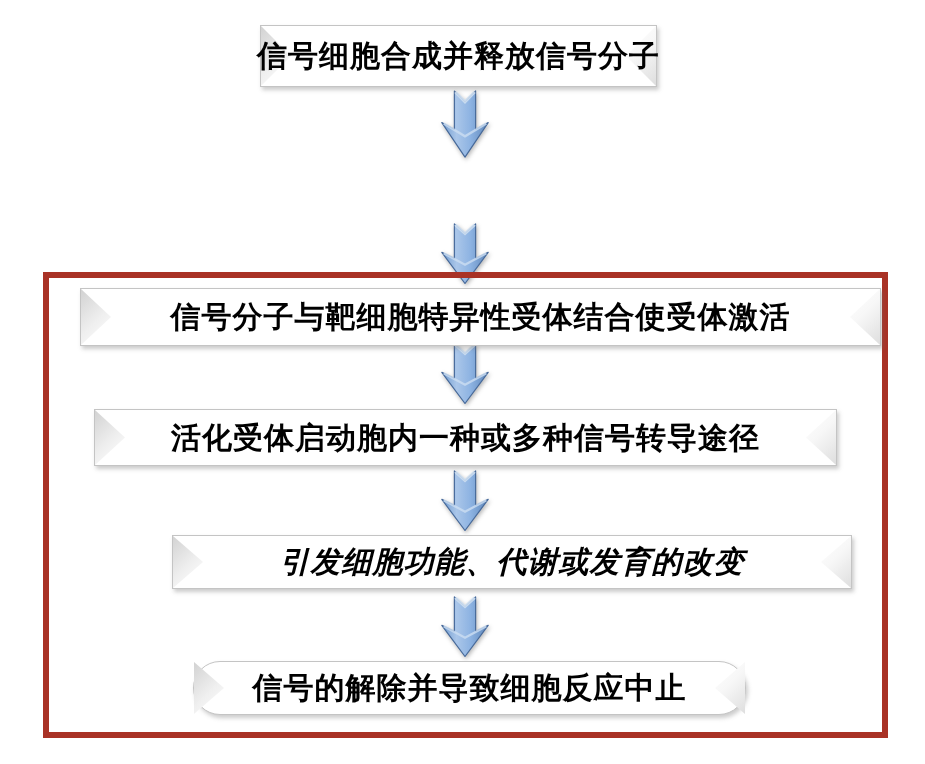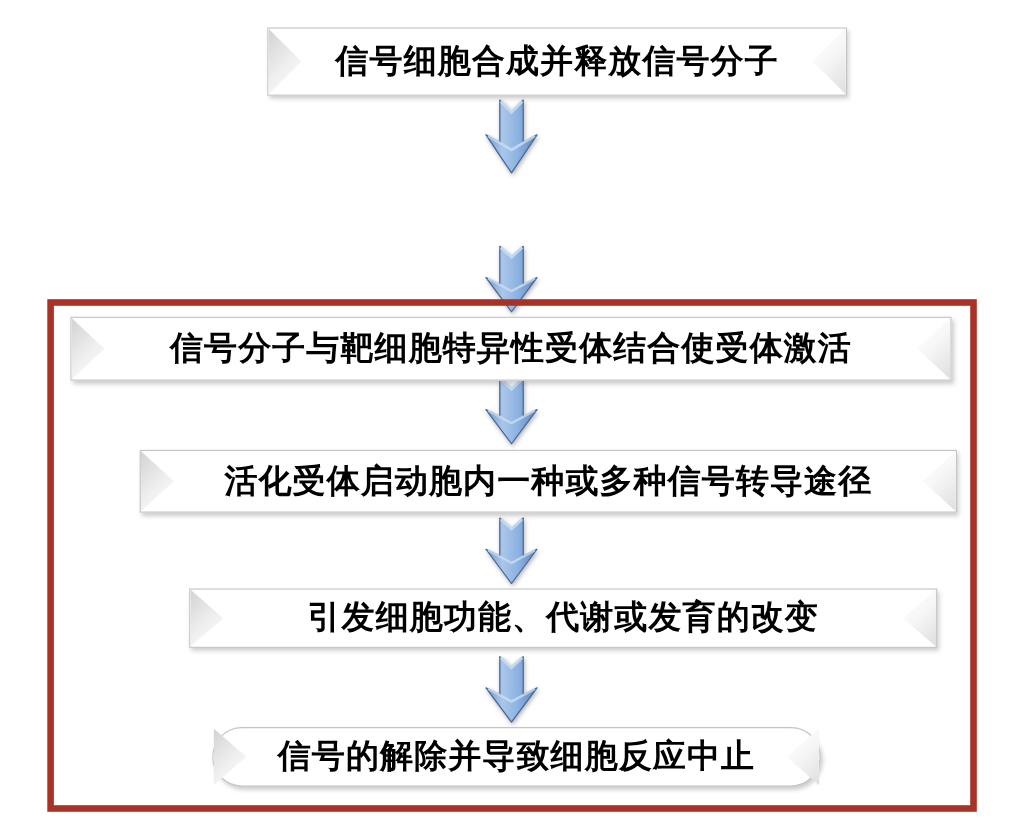--- a/index.html
+++ b/index.html
@@ -31,25 +31,25 @@
     background:linear-gradient(135deg,#d2d2d2 0%,#efefef 55%,#ffffff 100%);
     z-index:1;
   }
   .bevel-r{
     position:absolute;right:0;top:0;bottom:0;width:30px;
     clip-path:polygon(100% 0,0 50%,100% 100%);
     background:linear-gradient(315deg,#dedede 0%,#f7f7f7 55%,#ffffff 100%);
     z-index:1;
   }
   
-  .box1{left:243px;top:25px;width:527px;height:62px;}
+  .box1{left:260px;top:25px;width:397px;height:62px;}
   .box2{left:255px;top:163px;width:423px;height:56px;}
-  .box3{left:64px;top:288px;width:801px;height:58px;}
-  .box4{left:94px;top:409px;width:743px;height:57px;margin-left:33px;}
-  .box5{left:172px;top:535px;width:680px;height:54px;}
+  .box3{left:80px;top:288px;width:801px;height:58px;}
+  .box4{left:94px;top:409px;width:743px;height:57px;}
+  .box5{left:172px;top:535px;width:680px;height:54px;font-style:italic;}
   .box6{left:193px;top:661px;width:553px;height:54px;border-radius:27px;}
 
   .arrow{
     position:absolute;z-index:1;
     filter:drop-shadow(1px 2px 2px rgba(90,90,90,0.45));
   }
   .arrow1{left:436px;top:90px;width:58px;height:71px;}
   .arrow2{left:436px;top:223px;width:58px;height:64px;}
   .arrow3{left:436px;top:343px;width:58px;height:64px;}
   .arrow4{left:436px;top:470px;width:58px;height:64px;}

